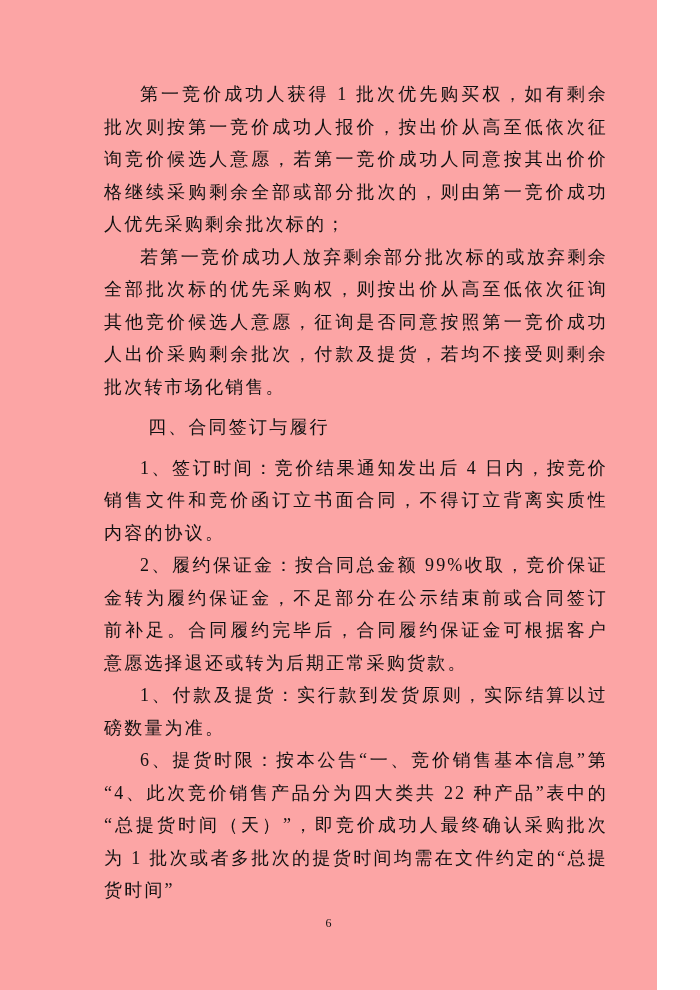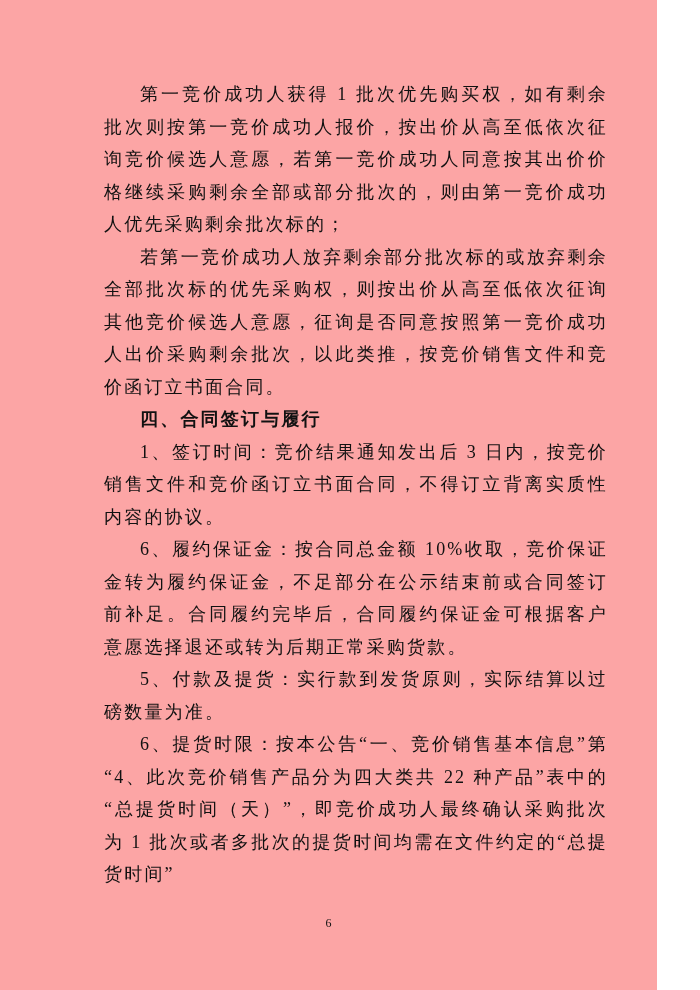--- a/index.html
+++ b/index.html
@@ -26,24 +26,24 @@
     margin: 0;
     font-size: 18px;
     line-height: 32.5px;
     text-align: justify;
     text-justify: inter-character;
     text-indent: 2em;
     letter-spacing: 2.2px;
     word-break: break-all;
   }
   .heading {
-    margin: 0;
+    margin: 8px;
     font-size: 18px;
     line-height: 32.5px;
-    font-weight: bold;
+    font-weight: normal;
     text-indent: 2em;
     letter-spacing: 2.2px;
   }
   .page-number {
     position: absolute;
     top: 915px;
     left: 0;
     width: 100%;
     text-align: center;
     font-size: 12px;
@@ -51,21 +51,21 @@
     letter-spacing: 0;
     color: #111111;
   }
 </style>
 </head>
 <body>
 
 <div class="page">
   <div class="content">
     <p class="para">第一竞价成功人获得 1 批次优先购买权，如有剩余批次则按第一竞价成功人报价，按出价从高至低依次征询竞价候选人意愿，若第一竞价成功人同意按其出价价格继续采购剩余全部或部分批次的，则由第一竞价成功人优先采购剩余批次标的；</p>
-    <p class="para">若第一竞价成功人放弃剩余部分批次标的或放弃剩余全部批次标的优先采购权，则按出价从高至低依次征询其他竞价候选人意愿，征询是否同意按照第一竞价成功人出价采购剩余批次，以此类推，按竞价销售文件和竞价函订立书面合同。</p>
+    <p class="para">若第一竞价成功人放弃剩余部分批次标的或放弃剩余全部批次标的优先采购权，则按出价从高至低依次征询其他竞价候选人意愿，征询是否同意按照第一竞价成功人出价采购剩余批次，付款及提货，若均不接受则剩余批次转市场化销售。</p>
     <h2 class="heading">四、合同签订与履行</h2>
-    <p class="para">1、签订时间：竞价结果通知发出后 3 日内，按竞价销售文件和竞价函订立书面合同，不得订立背离实质性内容的协议。</p>
-    <p class="para">6、履约保证金：按合同总金额 10%收取，竞价保证金转为履约保证金，不足部分在公示结束前或合同签订前补足。合同履约完毕后，合同履约保证金可根据客户意愿选择退还或转为后期正常采购货款。</p>
-    <p class="para">5、付款及提货：实行款到发货原则，实际结算以过磅数量为准。</p>
+    <p class="para">1、签订时间：竞价结果通知发出后 4 日内，按竞价销售文件和竞价函订立书面合同，不得订立背离实质性内容的协议。</p>
+    <p class="para">2、履约保证金：按合同总金额 99%收取，竞价保证金转为履约保证金，不足部分在公示结束前或合同签订前补足。合同履约完毕后，合同履约保证金可根据客户意愿选择退还或转为后期正常采购货款。</p>
+    <p class="para">1、付款及提货：实行款到发货原则，实际结算以过磅数量为准。</p>
     <p class="para">6、提货时限：按本公告“一、竞价销售基本信息”第“4、此次竞价销售产品分为四大类共 22 种产品”表中的“总提货时间（天）”，即竞价成功人最终确认采购批次为 1 批次或者多批次的提货时间均需在文件约定的“总提货时间”</p>
   </div>
   <div class="page-number">6</div>
 </div>
 
 </body></html>

